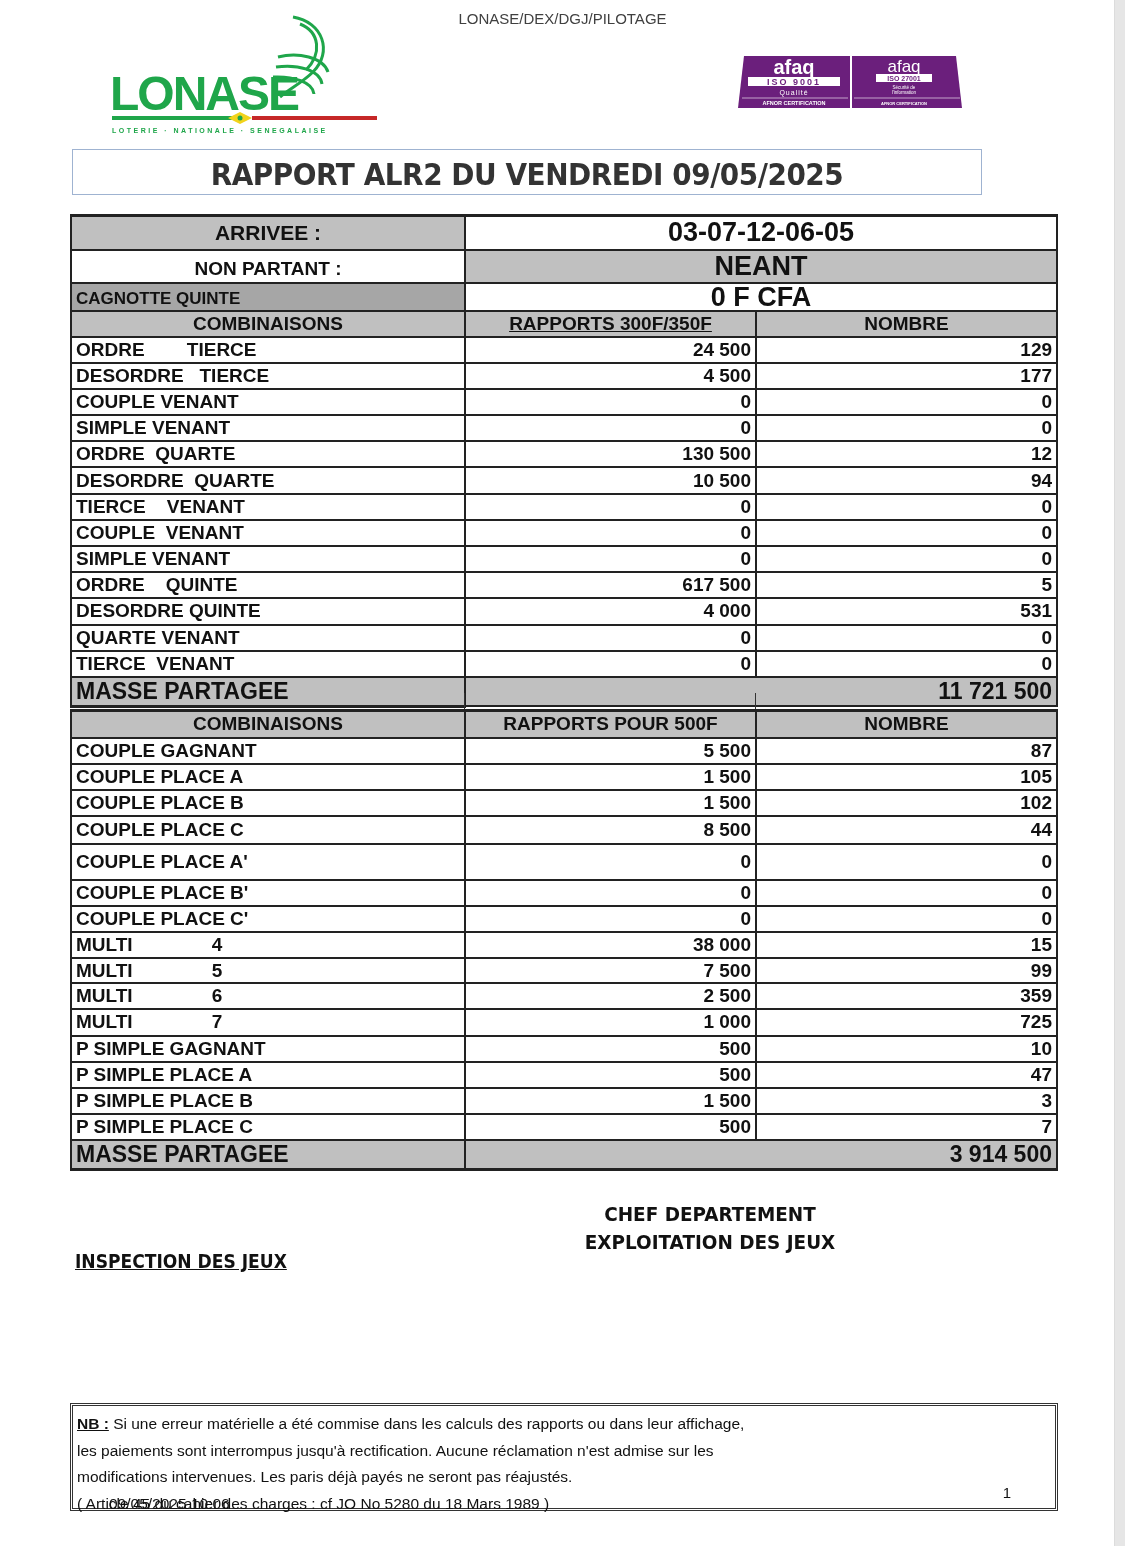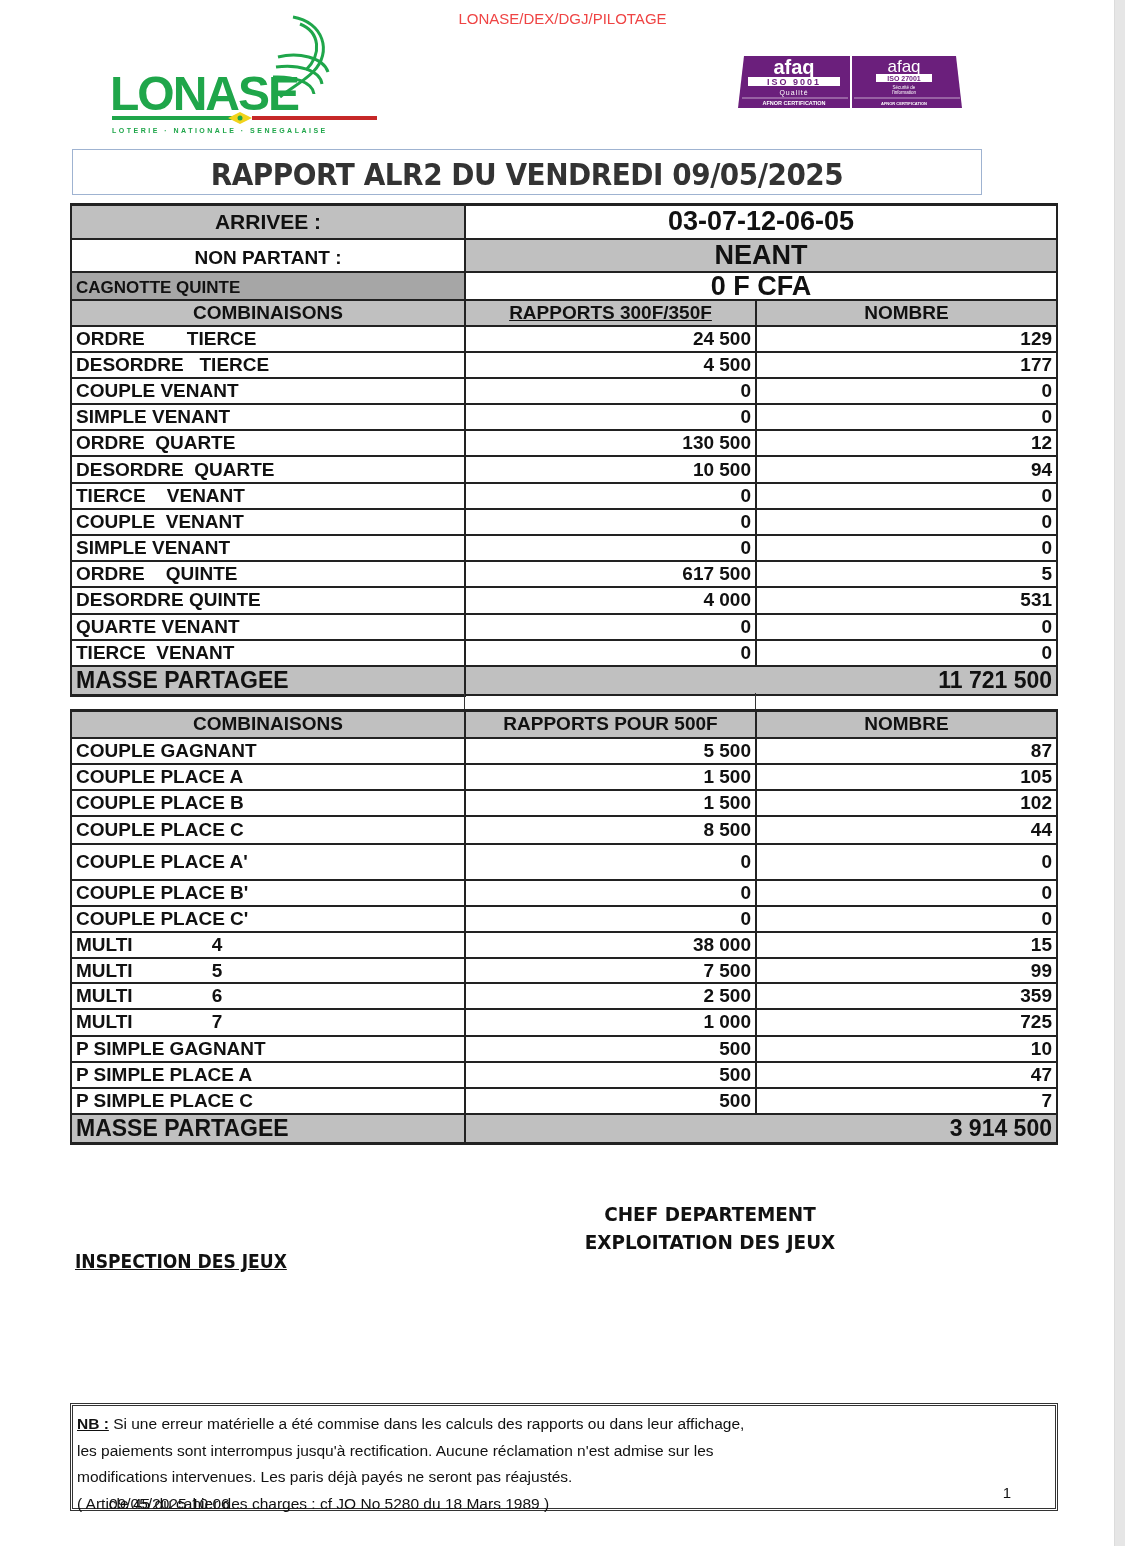--- a/index.html
+++ b/index.html
@@ -1,19 +1,19 @@
 <!DOCTYPE html>
 <html><head>
 <meta charset="utf-8">
 <style>
   html,body{margin:0;padding:0;}
   body{width:1125px;height:1546px;background:#f1f1f1;position:relative;overflow:hidden;font-family:"Liberation Sans",sans-serif;color:#111;}
   .page{position:absolute;left:0;top:0;width:1115px;height:1546px;background:#fff;}
   .right-gutter{position:absolute;right:0;top:0;width:10px;height:1546px;background:#e6e6e6;border-left:1px solid #dcdcdc;}
-  .header-code{position:absolute;left:0;width:1125px;top:10px;text-align:center;font-size:15px;color:#ef4444;}
+  .header-code{position:absolute;left:0;width:1125px;top:10px;text-align:center;font-size:15px;color:#404040;}
   .logo{position:absolute;left:108px;top:12px;width:280px;height:125px;}
   .afaq{position:absolute;left:738px;top:54px;width:226px;height:56px;}
   .title-box{position:absolute;left:72px;top:149px;width:910px;height:46px;border:1px solid #9fb3d1;box-sizing:border-box;text-align:center;}
   .title-box span{display:block;font-family:"DejaVu Sans",sans-serif;font-weight:bold;font-size:30px;line-height:50px;color:#333;letter-spacing:-0.5px;transform:scaleX(0.93);}
   .tbl{position:absolute;left:70px;width:986px;border-collapse:collapse;table-layout:fixed;}
   .tbl td{border:2px solid #222;padding:0 4px;font-weight:bold;height:24px;box-sizing:border-box;overflow:hidden;white-space:nowrap;}
   .grey{background:#c0c0c0;}
   .dgrey{background:#a6a6a6;}
   .r{text-align:right;}
   .lbl{font-size:19px;}
@@ -65,21 +65,21 @@
     <text x="166" y="35" text-anchor="middle" font-family="Liberation Sans, sans-serif" font-size="4.5" fill="#fff">Sécurité de</text>
     <text x="166" y="40" text-anchor="middle" font-family="Liberation Sans, sans-serif" font-size="4.5" fill="#fff">l'information</text>
     <line x1="116" y1="44" x2="222" y2="44" stroke="#fff" stroke-width="0.6"></line>
     <text x="166" y="51" text-anchor="middle" font-family="Liberation Sans, sans-serif" font-weight="bold" font-size="4" fill="#fff">AFNOR CERTIFICATION</text>
   </svg>
 
   <div class="title-box">
     <span>RAPPORT ALR2 DU VENDREDI 09/05/2025</span>
   </div>
 
-  <table class="tbl" style="top:203px;padding-left:8px;">
+  <table class="tbl" style="top:214px;padding-left:8px;">
     <colgroup>
         <col style="width:394px">
         <col style="width:291px">
         <col style="width:301px">
       </colgroup>
     <tbody>
         <tr style="height:34px">
       <td class="grey hdr" style="font-size:21px;height:34px;border-top-width:3px;">ARRIVEE :</td>
       <td colspan="2" class="big" style="height:34px;border-top-width:3px;">03-07-12-06-05</td>
     </tr>
@@ -239,20 +239,25 @@
           <td class="lbl" style="white-space:pre;height:26.2px;">P SIMPLE GAGNANT</td>
           <td class="val">500</td>
           <td class="val">10</td>
         </tr>
     <tr>
           <td class="lbl" style="white-space:pre;height:26.2px;">P SIMPLE PLACE A</td>
           <td class="val">500</td>
           <td class="val">47</td>
         </tr>
     <tr>
+          <td class="lbl" style="white-space:pre;height:26.2px;">P SIMPLE PLACE B</td>
+          <td class="val">1 500</td>
+          <td class="val">3</td>
+        </tr>
+    <tr>
           <td class="lbl" style="white-space:pre;height:26.2px;">P SIMPLE PLACE C</td>
           <td class="val">500</td>
           <td class="val">7</td>
         </tr>
     <tr>
       <td class="grey masse" style="height:26px;border-bottom-width:3px;">MASSE  PARTAGEE</td>
       <td colspan="2" class="grey masse r" style="height:26px;border-bottom-width:3px;">3 914 500</td>
     </tr>
   </tbody>
     </table>

